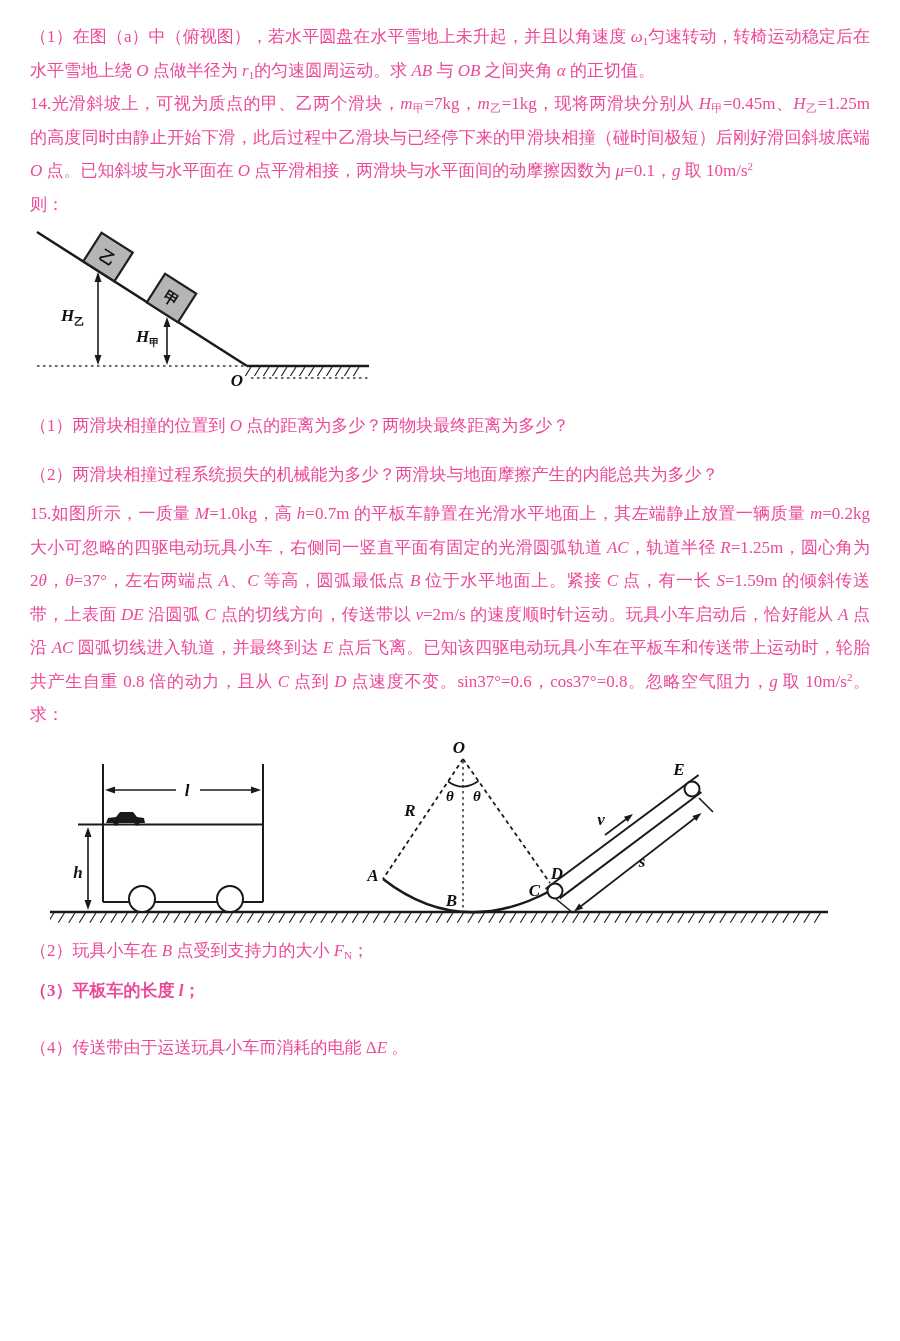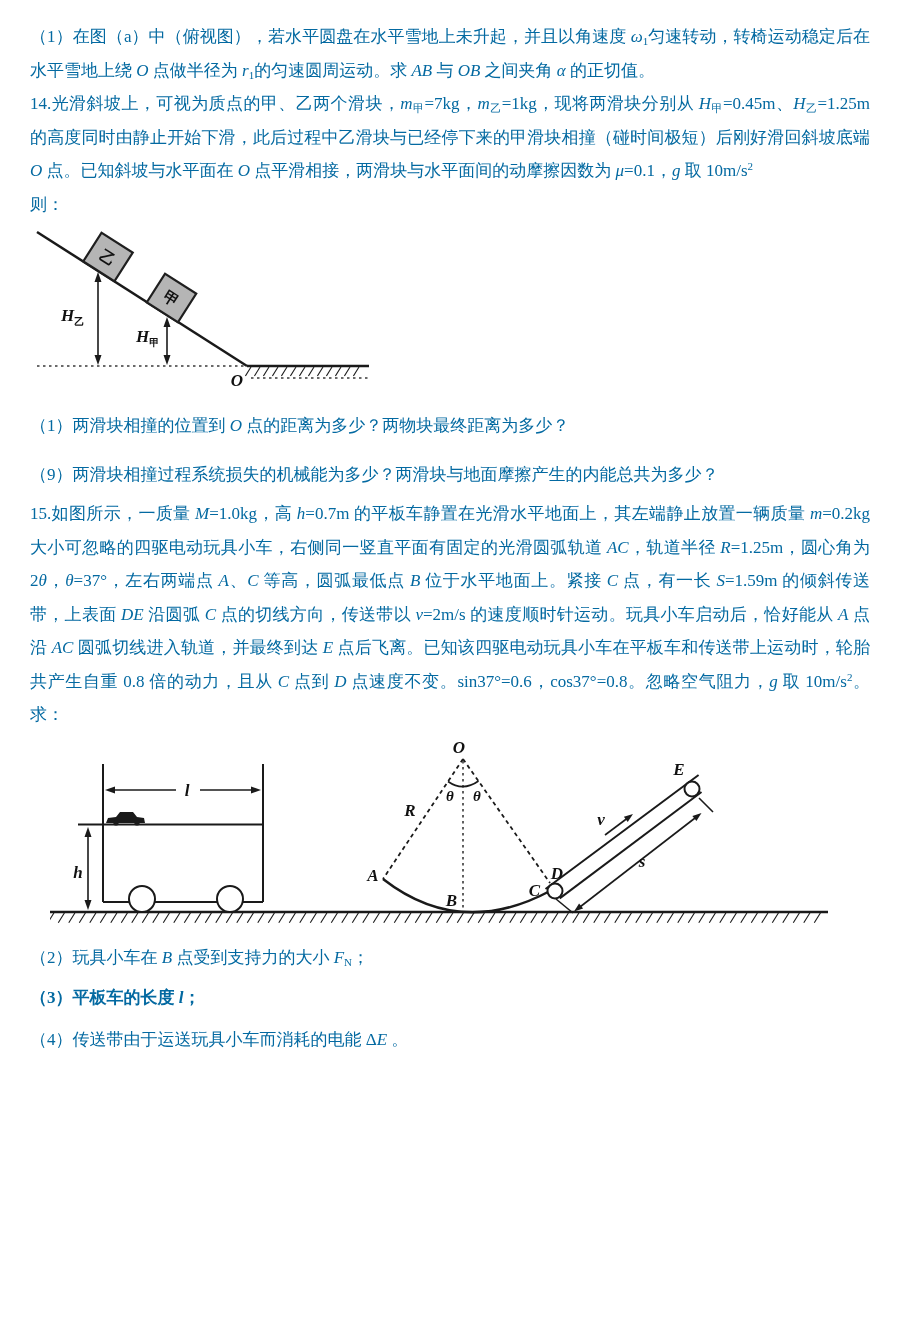--- a/index.html
+++ b/index.html
@@ -2,21 +2,21 @@
 <html><head>
 <meta charset="utf-8">
 <style>
   html,body{margin:0;padding:0;background:#ffffff;}
   .page{
     position:relative;
     width:900px;height:1341px;
     background:#ffffff;
     box-sizing:border-box;
     padding:20px 30px 0 30px;
-    color:#0369a1;
+    color:#ec4899;
     font-family:"Liberation Serif","DejaVu Serif",serif;
     font-size:17px;
     line-height:33.5px;
     text-align:justify;
     overflow:hidden;
   }
   p{margin:0;}
   .var{font-style:italic;}
   .subscript{font-size:11px;vertical-align:-3px;line-height:0;}
   .superscript{font-size:11px;vertical-align:6px;line-height:0;}
@@ -92,21 +92,21 @@
       <line class="thin" x1="132" y1="97" x2="132" y2="138"></line>
       <polygon class="arrfill" points="132,93 128.5,103 135.5,103"></polygon>
       <polygon class="arrfill" points="132,141 128.5,131 135.5,131"></polygon>
     </g>
     <text class="flabel" x="101" y="118"><tspan>H</tspan><tspan class="fsubcjk" dy="3.5">甲</tspan></text>
 
     <text class="flabel" x="202" y="162" text-anchor="middle">O</text>
   </svg>
 
   <p class="qitem">（1）两滑块相撞的位置到 <span class="var">O</span> 点的距离为多少？两物块最终距离为多少？</p>
-  <p class="qitem">（9）两滑块相撞过程系统损失的机械能为多少？两滑块与地面摩擦产生的内能总共为多少？</p>
+  <p class="qitem">（2）两滑块相撞过程系统损失的机械能为多少？两滑块与地面摩擦产生的内能总共为多少？</p>
   <p style="margin-top:6px;">15.如图所示，一质量 <span class="var">M</span>=1.0kg，高 <span class="var">h</span>=0.7m 的平板车静置在光滑水平地面上，其左端静止放置一辆质量 <span class="var">m</span>=0.2kg 大小可忽略的四驱电动玩具小车，右侧同一竖直平面有固定的光滑圆弧轨道 <span class="var">AC</span>，轨道半径 <span class="var">R</span>=1.25m，圆心角为 2<span class="var">θ</span>，<span class="var">θ</span>=37°，左右两端点 <span class="var">A</span>、<span class="var">C</span> 等高，圆弧最低点 <span class="var">B</span> 位于水平地面上。紧接 <span class="var">C</span> 点，有一长 <span class="var">S</span>=1.59m 的倾斜传送带，上表面 <span class="var">DE</span> 沿圆弧 <span class="var">C</span> 点的切线方向，传送带以 <span class="var">v</span>=2m/s 的速度顺时针运动。玩具小车启动后，恰好能从 <span class="var">A</span> 点沿 <span class="var">AC</span> 圆弧切线进入轨道，并最终到达 <span class="var">E</span> 点后飞离。已知该四驱电动玩具小车在平板车和传送带上运动时，轮胎共产生自重 0.8 倍的动力，且从 <span class="var">C</span> 点到 <span class="var">D</span> 点速度不变。sin37°=0.6，cos37°=0.8。忽略空气阻力，<span class="var">g</span> 取 10m/s<span class="superscript">2</span>。求：</p>
 
   <svg class="fig fig15" width="780" height="190" viewBox="0 0 780 190">
 
     <line class="thick" x1="0" y1="173" x2="778" y2="173"></line>
     <g data-hatch="4,776,173.8,10,10.5">
         <line x1="4" y1="173.8" x2="-2.2" y2="183.8"></line>
         <line x1="14.5" y1="173.8" x2="8.3" y2="183.8"></line>
         <line x1="25" y1="173.8" x2="18.8" y2="183.8"></line>
         <line x1="35.5" y1="173.8" x2="29.3" y2="183.8"></line>
@@ -245,17 +245,17 @@
       <line class="thin" x1="528" y1="169.5" x2="647" y2="77.5"></line>
       <polygon class="arrfill" points="524,172.5 533.1,169.5 529.1,164.5"></polygon>
       <polygon class="arrfill" points="651.5,74 646.4,82 642.4,77"></polygon>
     </g>
     <text class="flabel" x="592" y="128" text-anchor="middle">s</text>
     <text class="flabel" x="490" y="157" text-anchor="end">C</text>
     <text class="flabel" x="507" y="140" text-anchor="middle">D</text>
     <text class="flabel" x="629" y="36" text-anchor="middle">E</text>
   </svg>
 
-  <p class="qitem" style="margin-top:12px;">（2）玩具小车在 <span class="var">B</span> 点受到支持力的大小 <span class="var">F</span><span class="subscript">N</span>；</p>
+  <p class="qitem" style="margin-top:5px;">（2）玩具小车在 <span class="var">B</span> 点受到支持力的大小 <span class="var">F</span><span class="subscript">N</span>；</p>
   <p class="qitem" style="margin-top:7px;font-weight:bold;">（3）平板车的长度 <span class="var">l</span>；</p>
-  <p class="qitem" style="margin-top:8px;font-family:Liberation Serif, serif;">（4）传送带由于运送玩具小车而消耗的电能 Δ<span class="var">E</span> 。</p>
+  <p class="qitem" style="margin-top:23px;font-family:Liberation Serif, serif;">（4）传送带由于运送玩具小车而消耗的电能 Δ<span class="var">E</span> 。</p>
 
 </div>
 
 </body></html>

